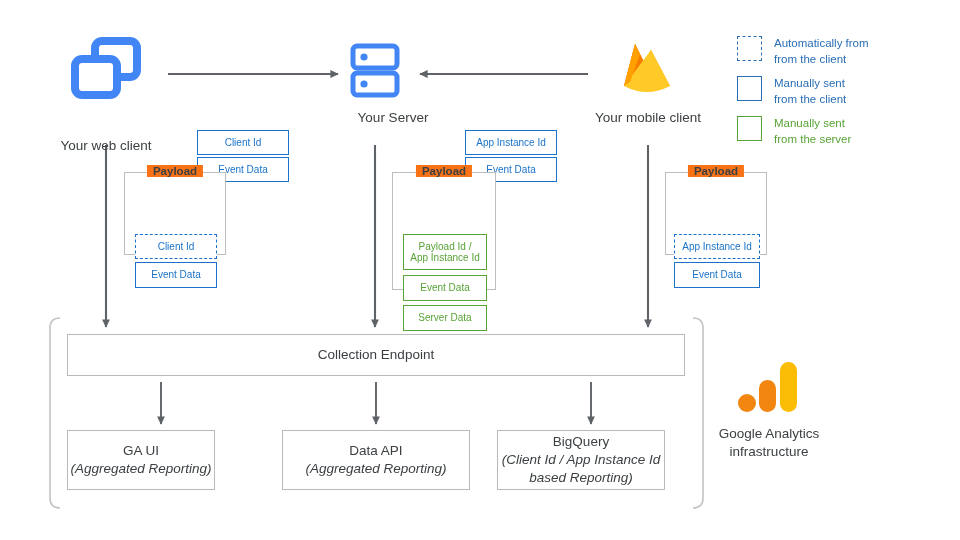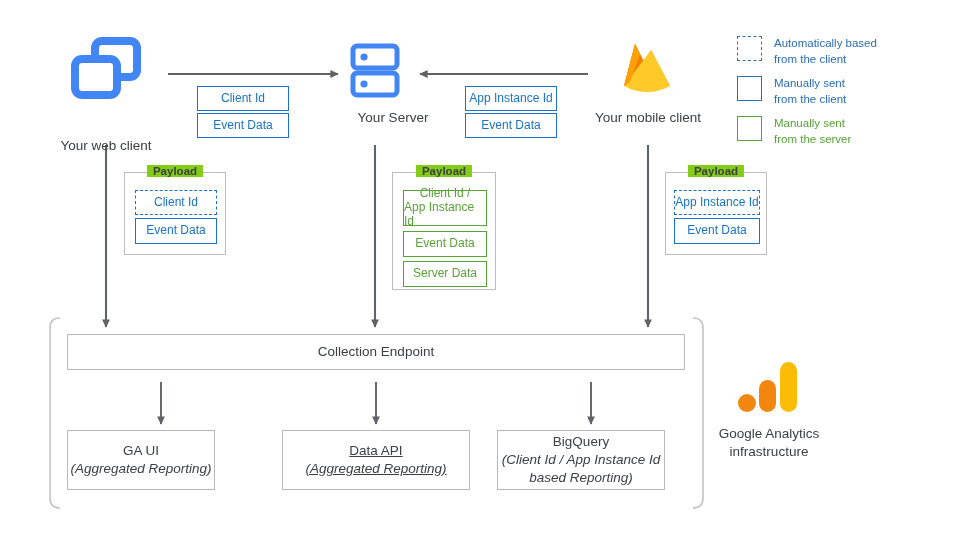--- a/index.html
+++ b/index.html
@@ -22,41 +22,42 @@
     font-size: 13.5px;
     color: #3c4043;
     text-align: center;
     white-space: nowrap;
   }
 
   
   .chip {
     border: 1.6px solid #1a73c8;
     color: #1a73c8;
-    font-size: 12px;
+    font-size: 10px;
     display: flex;
     align-items: center;
     justify-content: center;
-    text-align: left;
+    text-align: right;
     background: #ffffff;
     line-height: 1.15;
+    margin-top: 44px;
   }
   .chip.dashed { border-style: dashed; }
   .chip.green { border-color: #58a336; color: #58a336; }
 
   
   .payload {
     border: 1.3px solid #bdbdbd;
     background: #ffffff;
   }
   .payload-title {
     position: absolute;
     top: -8px; left: 50%;
     transform: translateX(-50%);
-    background: #84cc16;
+    background: #f97316;
     padding: 0 6px;
     font-size: 11.5px;
     font-weight: bold;
     color: #3c4043;
     white-space: nowrap;
   }
 
   
   .gbox {
     border: 1.2px solid #b9b9b9;
@@ -154,43 +155,43 @@
 
   <div class="abs payload" style="left:124px;top:172px;width:102px;height:83px;">
     <span class="payload-title">Payload</span>
     <div class="chip dashed abs" style="left:10px;top:17px;width:82px;height:25px;">Client Id</div>
     <div class="chip abs" style="left:10px;top:45px;width:82px;height:26px;">Event Data</div>
   </div>
 
   <div class="abs payload" style="left:392px;top:172px;width:104px;height:118px;">
     <span class="payload-title">Payload</span>
     <div class="chip green abs" style="left:10px;top:17px;width:84px;height:36px;flex-direction:column;">
-      <span>Client Id /</span>
+      <span>Payload Id /</span>
       <span>App Instance Id</span>
     </div>
     <div class="chip green abs" style="left:10px;top:58px;width:84px;height:26px;">Event Data</div>
     <div class="chip green abs" style="left:10px;top:88px;width:84px;height:26px;">Server Data</div>
   </div>
 
   <div class="abs payload" style="left:665px;top:172px;width:102px;height:83px;">
     <span class="payload-title">Payload</span>
     <div class="chip dashed abs" style="left:8px;top:17px;width:86px;height:25px;">App Instance Id</div>
     <div class="chip abs" style="left:8px;top:45px;width:86px;height:26px;">Event Data</div>
   </div>
 
-  <div class="abs gbox" style="left:67px;top:334px;width:618px;height:36px;">
+  <div class="abs gbox" style="left:67px;top:334px;width:618px;height:42px;">
     <span>Collection Endpoint</span>
   </div>
 
   <div class="abs gbox" style="left:67px;top:430px;width:148px;height:60px;">
     <span>GA UI</span>
     <span class="sub">(Aggregated Reporting)</span>
   </div>
 
-  <div class="abs gbox" style="left:282px;top:430px;width:188px;height:60px;text-decoration:underline;">
+  <div class="abs gbox" style="left:282px;top:430px;width:188px;height:60px;">
     <span>Data API</span>
     <span class="sub">(Aggregated Reporting)</span>
   </div>
 
   <div class="abs gbox" style="left:497px;top:430px;width:168px;height:60px;">
     <span>BigQuery</span>
     <span class="sub">(Client Id / App Instance Id</span>
     <span class="sub">based Reporting)</span>
   </div>
 
@@ -204,21 +205,21 @@
   <div class="abs node-label" style="left:690px;top:425px;width:158px;line-height:1.35;">
     <div>Google Analytics</div>
     <div>infrastructure</div>
   </div>
 
   <div class="abs" style="left:737px;top:36px;width:220px;height:114px;">
 
     <div class="abs" style="left:0;top:0;display:flex;align-items:flex-start;gap:12px;">
       <div class="legend-sw dashed"></div>
       <div class="legend-text">
-        <div>Automatically based</div>
+        <div>Automatically from</div>
         <div>from the client</div>
       </div>
     </div>
 
     <div class="abs" style="left:0;top:40px;display:flex;align-items:flex-start;gap:12px;">
       <div class="legend-sw solid"></div>
       <div class="legend-text">
         <div>Manually sent</div>
         <div>from the client</div>
       </div>

